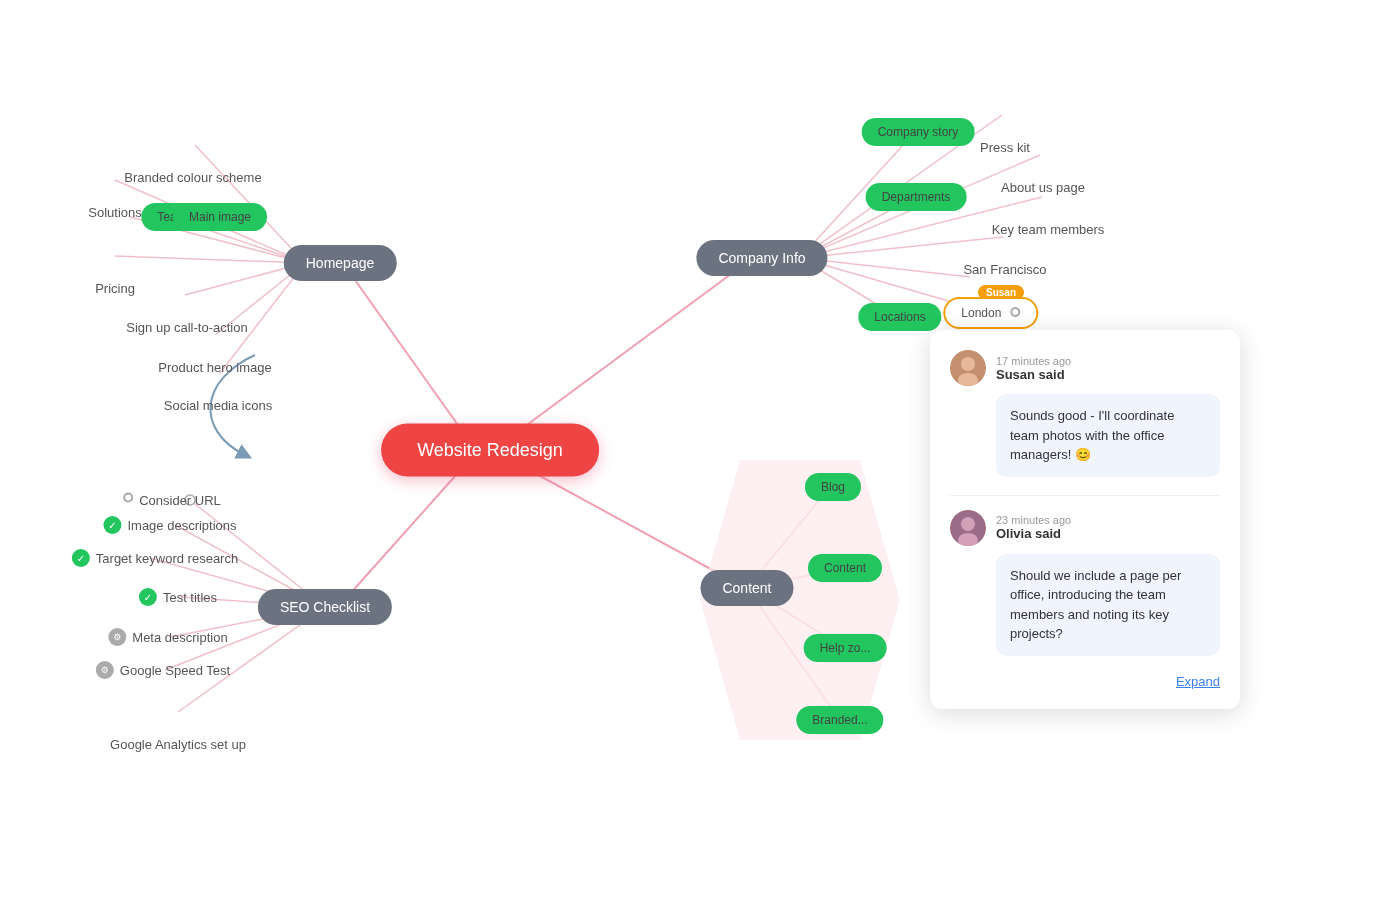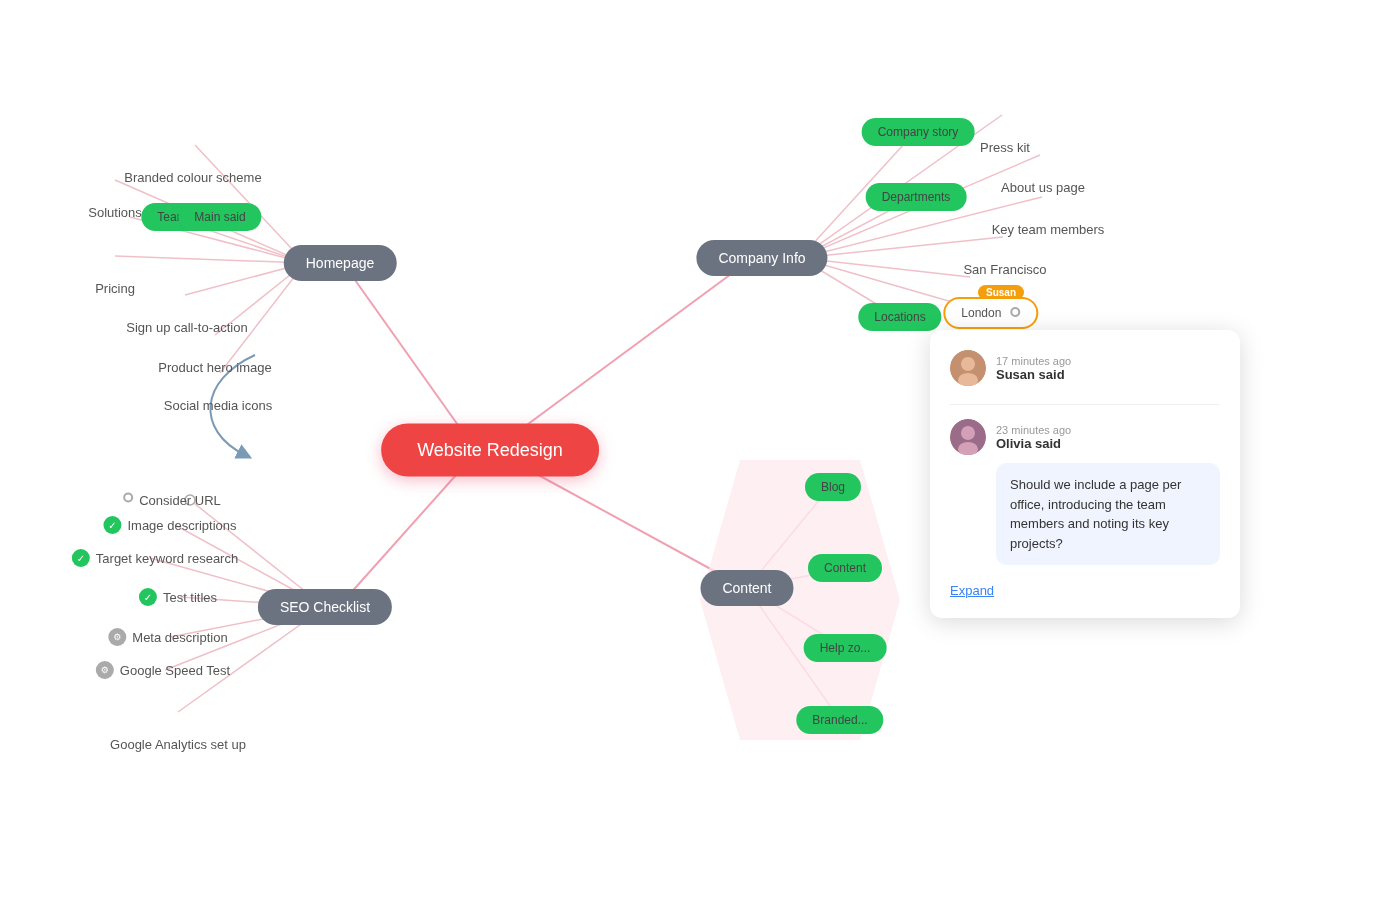--- a/index.html
+++ b/index.html
@@ -193,21 +193,21 @@
       border-radius: 10px;
       padding: 12px 14px;
       font-size: 13px;
       color: #333;
       line-height: 1.5;
       margin-left: 46px;
     }
 
     .expand-link {
       display: block;
-      text-align: left;
+      text-align: right;
       color: #3b82f6;
       font-size: 13px;
       text-decoration: underline;
       margin-top: 0;
       cursor: pointer;
     }
 
     .divider-line {
       border: none;
       border-top: 1px solid #f0f0f0;
@@ -275,21 +275,21 @@
   <span>Website Redesign</span>
 </div>
 
 <div class="node node-section" style="left:340px; top:263px;">
   <span>Homepage</span>
 </div>
 <div class="node node-leaf" style="left:175px; top:217px;">
   <span>Teams</span>
 </div>
 <div class="node node-leaf" style="left:220px; top:217px;">
-  <span>Main said</span>
+  <span>Main image</span>
 </div>
 <div class="node node-text" style="left:193px; top:145px;">
   <span>Branded colour scheme</span>
 </div>
 <div class="node node-text" style="left:115px; top:180px;">
   <span>Solutions</span>
 </div>
 <div class="node node-text" style="left:115px; top:256px;">
   <span>Pricing</span>
 </div>
@@ -403,20 +403,23 @@
             <circle cx="18" cy="18" r="18" fill="#c49070"></circle>
             <circle cx="18" cy="14" r="7" fill="#e8b89a"></circle>
             <ellipse cx="18" cy="30" rx="10" ry="7" fill="#e8b89a"></ellipse>
           </svg>
         </div>
       </div>
       <div class="comment-meta">
         <span class="comment-time">17 minutes ago</span>
         <span class="comment-author">Susan said</span>
       </div>
+    </div>
+    <div class="comment-bubble">
+      <span>Sounds good - I'll coordinate team photos with the office managers! 😊</span>
     </div>
   </div>
 
   <hr class="divider-line">
 
   <div class="comment">
     <div class="comment-header">
       <div class="avatar">
         <div class="avatar-img">
           <svg width="36" height="36" viewBox="0 0 36 36">

